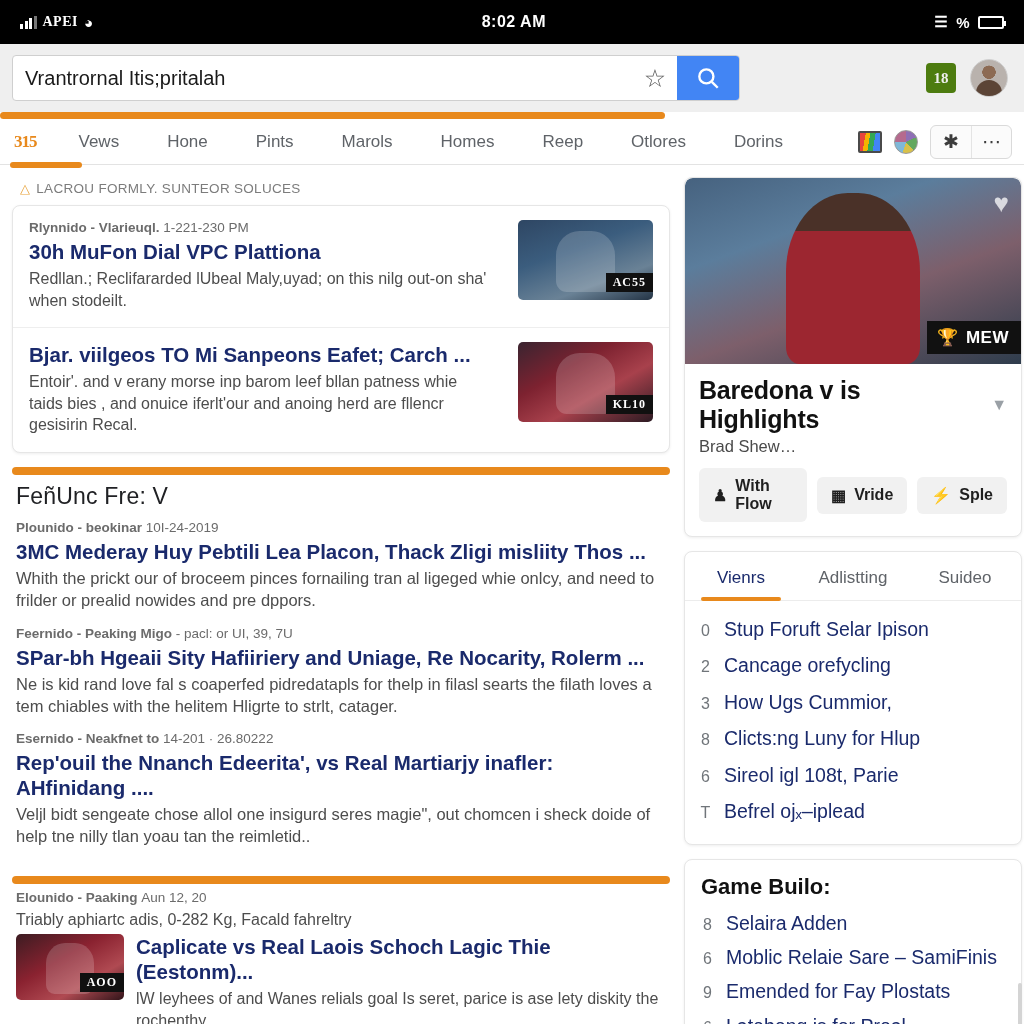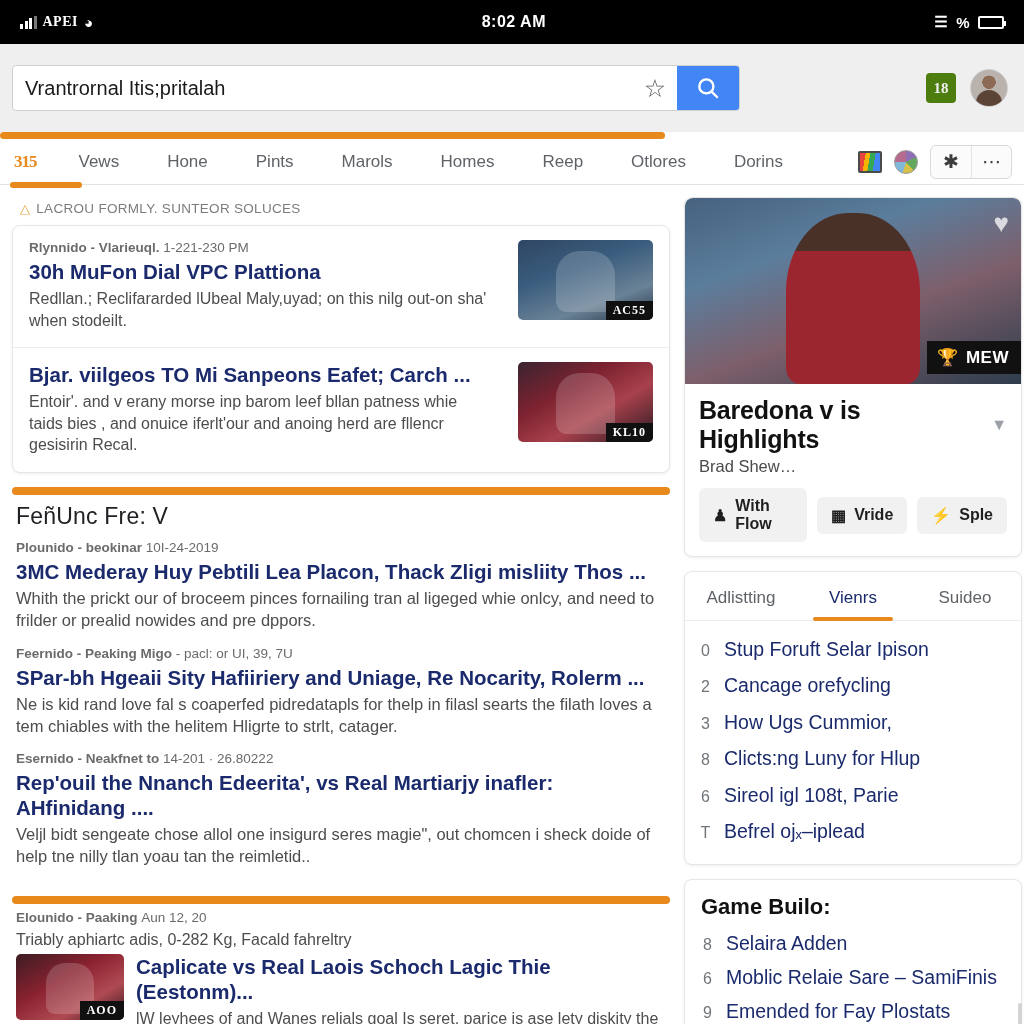--- a/index.html
+++ b/index.html
@@ -29,21 +29,21 @@
     width: 26px; height: 13px; border: 2px solid #fff; border-radius: 2px;
     position: relative;
   }
   .batt::after {
     content:''; position:absolute; right:-4px; top:3px;
     width:2px; height:5px; background:#fff;
   }
 
   
   .toolbar {
-    height: 88px; background: #efefef;
+    height: 68px; background: #efefef;
     display: flex; align-items: center; padding: 0 12px; gap: 10px;
   }
   .urlwrap {
     flex: 1 1 auto; height: 46px; display: flex; align-items: stretch;
     background: #fff; border: 1px solid #cfcfcf; border-radius: 4px;
     overflow: hidden; max-width: 728px;
   }
   .urltext {
     flex: 1; display: flex; align-items: center; padding: 0 12px;
     font-size: 20px; color: #1a1a1a; white-space: nowrap; overflow: hidden;
@@ -146,21 +146,21 @@
     position: relative; overflow: hidden;
     background: linear-gradient(160deg,#2e4663 0%,#3b5d7e 38%,#6a8296 72%,#243445 100%);
   }
   .thumb.t2 { background: linear-gradient(150deg,#3a2430 0%,#7d2230 35%,#a8414c 62%,#2b1a22 100%); margin-left: 32px; }
   .thumb.t3 { background: linear-gradient(150deg,#3c1c22 0%,#8a2230 40%,#b04a52 70%,#301419 100%); }
   .thumb::before{
     content:''; position:absolute; left:28%; top:14%; width:44%; height:76%;
     border-radius:40% 40% 18% 18%; background:rgba(255,255,255,.18);
   }
   .tbadge {
-    position: absolute; right: 0; bottom: 0; background: #101010; color: #fff;
+    position: absolute; right: 0; bottom: 8px; background: #101010; color: #fff;
     font-size: 12px; font-weight: bold; padding: 2px 7px; letter-spacing: 1px;
     font-family: "Liberation Serif", serif;
   }
 
   .orangebar {
     height: 8px; background: #e8891c; border-radius: 4px; margin: 14px 0 6px 0;
   }
   .sectiontitle {
     font-size: 23px; color: #202124; padding: 2px 4px 10px 4px; letter-spacing: .2px;
   }
@@ -410,22 +410,22 @@
           <div class="pill">
             <span>⚡</span>
             <span>Sple</span>
           </div>
         </div>
       </div>
     </div>
 
     <div class="card tabs-card">
       <div class="tabrow">
+        <div class="tabitem active">Vienrs</div>
         <div class="tabitem">Adlistting</div>
-        <div class="tabitem active">Vienrs</div>
         <div class="tabitem">Suideo</div>
       </div>
       <div class="linklist">
         <div class="linkrow">
           <span class="lnum">0</span>
           <span class="ltext">Stup Foruft Selar Ipison</span>
         </div>
         <div class="linkrow">
           <span class="lnum">2</span>
           <span class="ltext">Cancage orefycling</span>

